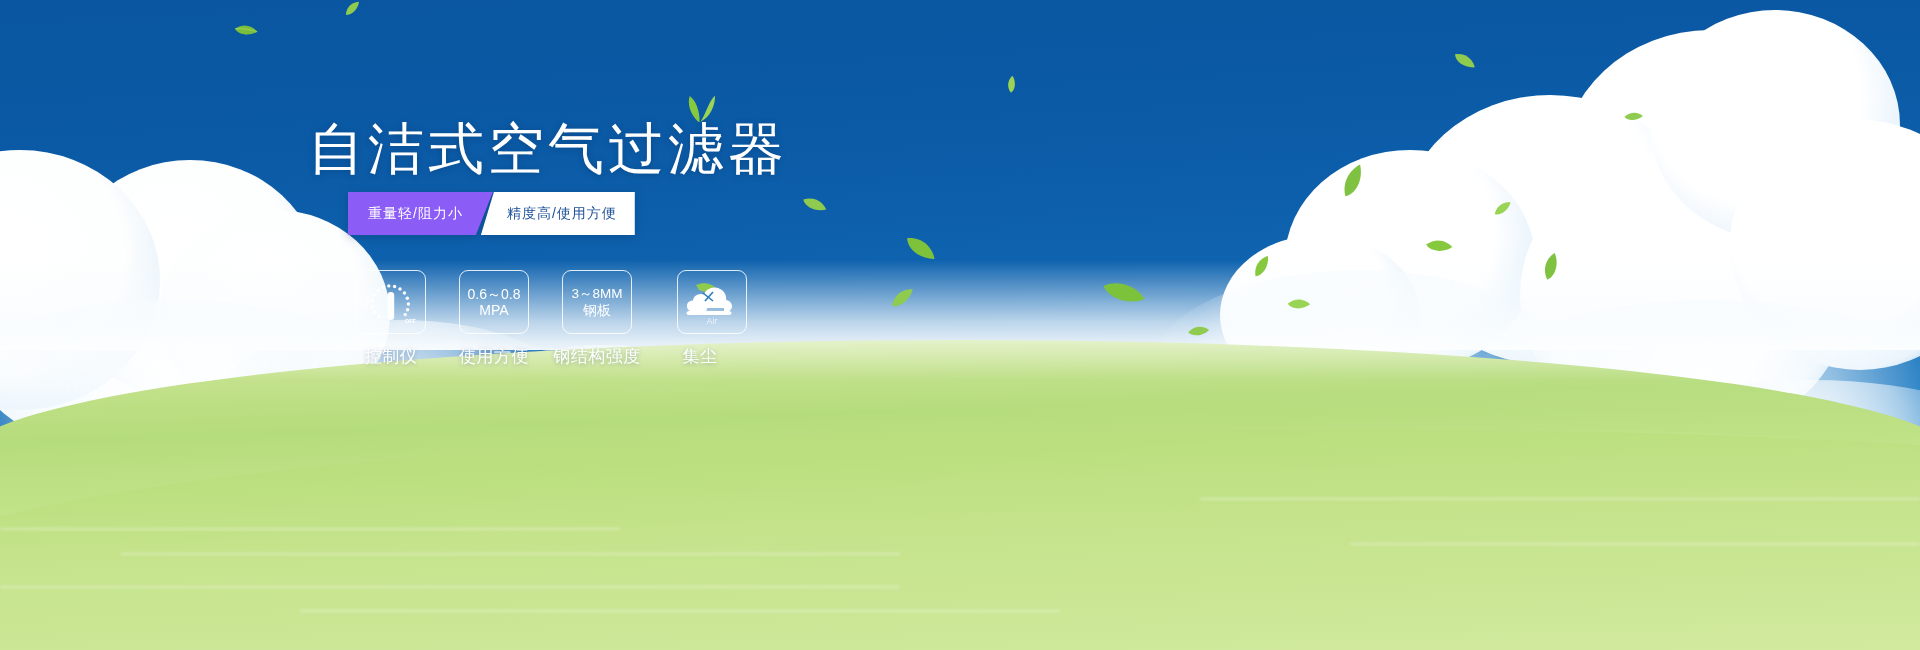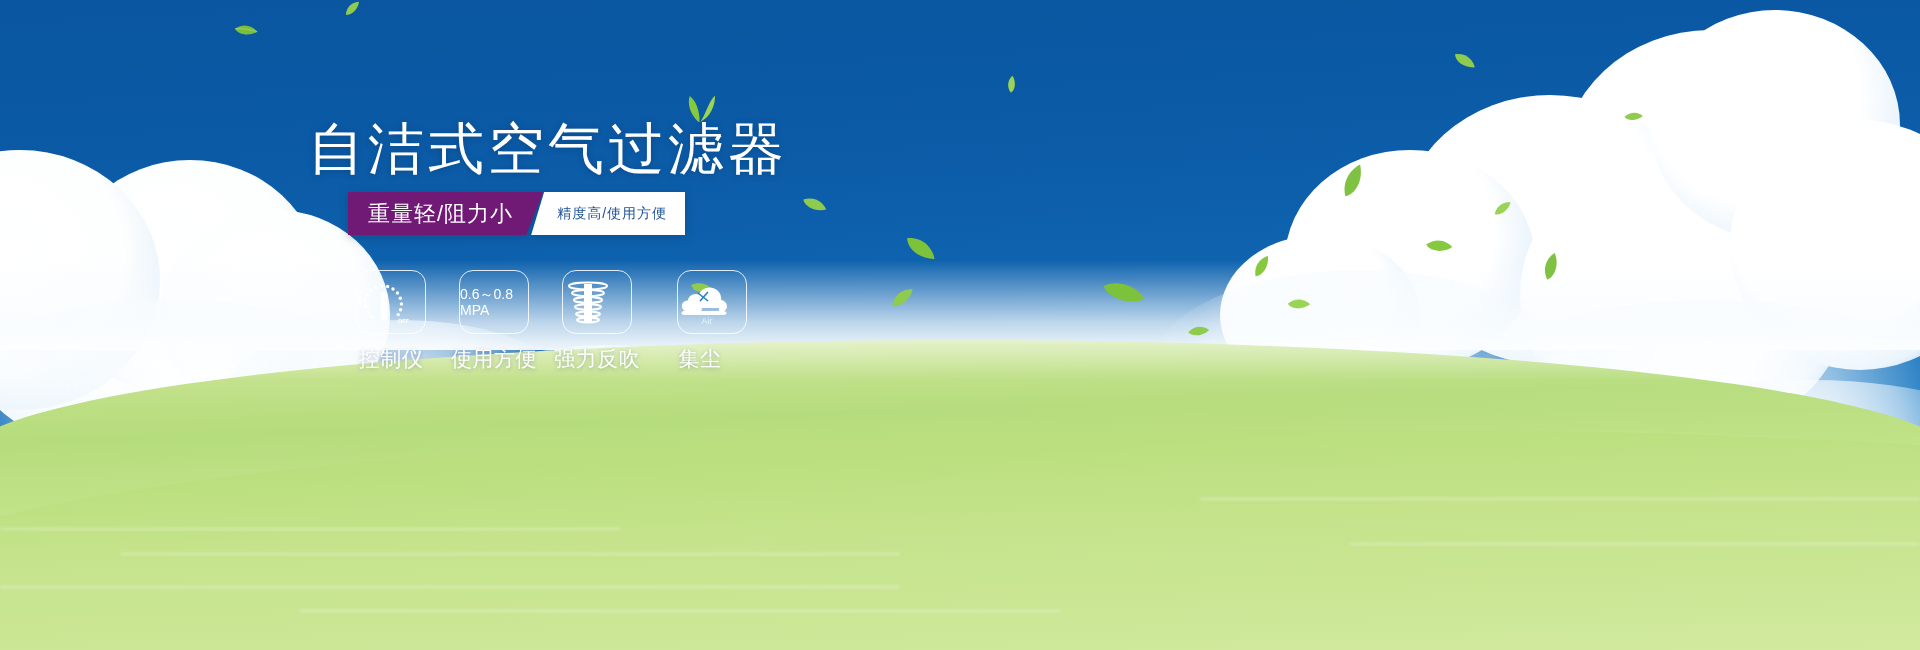--- a/index.html
+++ b/index.html
@@ -70,22 +70,22 @@
     white-space:nowrap;
   }
 
   
   .tags {
     position:absolute; left:348px; top:192px;
     display:flex; align-items:stretch; height:43px;
     filter:drop-shadow(0 2px 5px rgba(3,40,80,0.28));
   }
   .tagA {
-    background:#701a75; color:#ffffff;
-    font-size:22px; letter-spacing:1px;
+    background:#8b5cf6; color:#ffffff;
+    font-size:14px; letter-spacing:1px;
     display:flex; align-items:center; justify-content:center;
     padding:0 22px 0 20px;
     clip-path:polygon(0 0, 100% 0, calc(100% - 17px) 100%, 0 100%);
     padding-right:30px;
   }
   .tagB {
     background:#ffffff; color:#1b4f97;
     font-size:14px; letter-spacing:1px;
     display:flex; align-items:center; justify-content:center;
     padding:0 18px 0 26px;
@@ -95,28 +95,28 @@
 
   
   .icons {
     position:absolute; left:356px; top:270px;
     display:flex; gap:33px;
   }
   .iconCell { width:70px; display:flex; flex-direction:column; align-items:center; }
   .iconBox {
     width:70px; height:64px;
     border:1px solid rgba(255,255,255,0.85);
-    border-radius:14px;
-    display:flex; flex-direction:column; align-items:flex-start; justify-content:center;
+    border-radius:9px;
+    display:flex; flex-direction:column; align-items:center; justify-content:center;
     color:#ffffff; line-height:1.15;
   }
   .iconBox .txt { font-size:14px; text-align:center; letter-spacing:0px; }
   .iconBox .txt.small { font-size:13.5px; }
   .iconCap {
-    margin-top:11px; color:#ffffff; font-size:21px; letter-spacing:0.5px;
+    margin-top:11px; color:#ffffff; font-size:17px; letter-spacing:0.5px;
     white-space:nowrap; text-shadow:0 1px 4px rgba(4,40,80,0.3);
   }
 </style>
 </head>
 <body>
 
 <div id="banner">
 
   <div class="sky"></div>
 
@@ -290,37 +290,28 @@
       </div>
 
       <div class="iconCell">
         <div class="iconBox">
           <div class="txt">0.6～0.8</div>
           <div class="txt">MPA</div>
         </div>
         <div class="iconCap">使用方便</div>
       </div>
 
+
       <div class="iconCell">
         <div class="iconBox">
-          <svg width="50" height="44" viewBox="0 0 50 44">
-            <g fill="none" stroke="#ffffff" stroke-width="2">
-              <ellipse cx="25" cy="6" rx="19" ry="3.4"></ellipse>
-              <ellipse cx="25" cy="13" rx="16" ry="3.1"></ellipse>
-              <ellipse cx="25" cy="20" rx="14" ry="2.9"></ellipse>
-              <ellipse cx="25" cy="27" rx="13" ry="2.7"></ellipse>
-              <ellipse cx="25" cy="34" rx="12" ry="2.6"></ellipse>
-              <ellipse cx="25" cy="40" rx="11" ry="2.4"></ellipse>
-            </g>
-            <rect x="21" y="4" width="8" height="38" fill="#ffffff"></rect>
-          </svg>
+          <div class="txt small">3～8MM</div>
+          <div class="txt">钢板</div>
         </div>
-        <div class="iconCap">强力反吹</div>
+        <div class="iconCap">钢结构强度</div>
       </div>
-
 
       <div class="iconCell">
         <div class="iconBox" style="position:relative;margin-left:24px;">
           <svg width="58" height="46" viewBox="0 0 58 46" style="overflow:visible;">
             <path d="M13 6 C22 2 31 5 35 12 C31 13 22 14 16 11 Z" fill="#8ecb4f"></path>
             <path d="M41 29 H18 C13.5 29 10 25.8 10 22 C10 18.2 13.5 15 18 15 C19 15 20 15.2 20.8 15.6 C22.4 11.4 26.6 8.4 31.6 8.4 C38 8.4 43.2 13.4 43.2 19.6 C43.2 20.1 43.2 20.6 43.1 21 C46.4 21.5 49 24.1 49 27.3 C49 30.6 46.2 33 43 33 H41 Z" fill="#ffffff"></path>
             <circle cx="9.5" cy="27" r="5.6" fill="#ffffff"></circle>
             <circle cx="17" cy="28.4" r="7.2" fill="#ffffff"></circle>
             <path d="M6 32 H46 C47.4 32 48.5 33 48.5 34 C48.5 35 47.4 36 46 36 H6 C4.6 36 3.5 35 3.5 34 C3.5 33 4.6 32 6 32 Z" fill="#ffffff"></path>
             <path d="M20 14 L30 22" stroke="#2a7ec0" stroke-width="1.6"></path>

